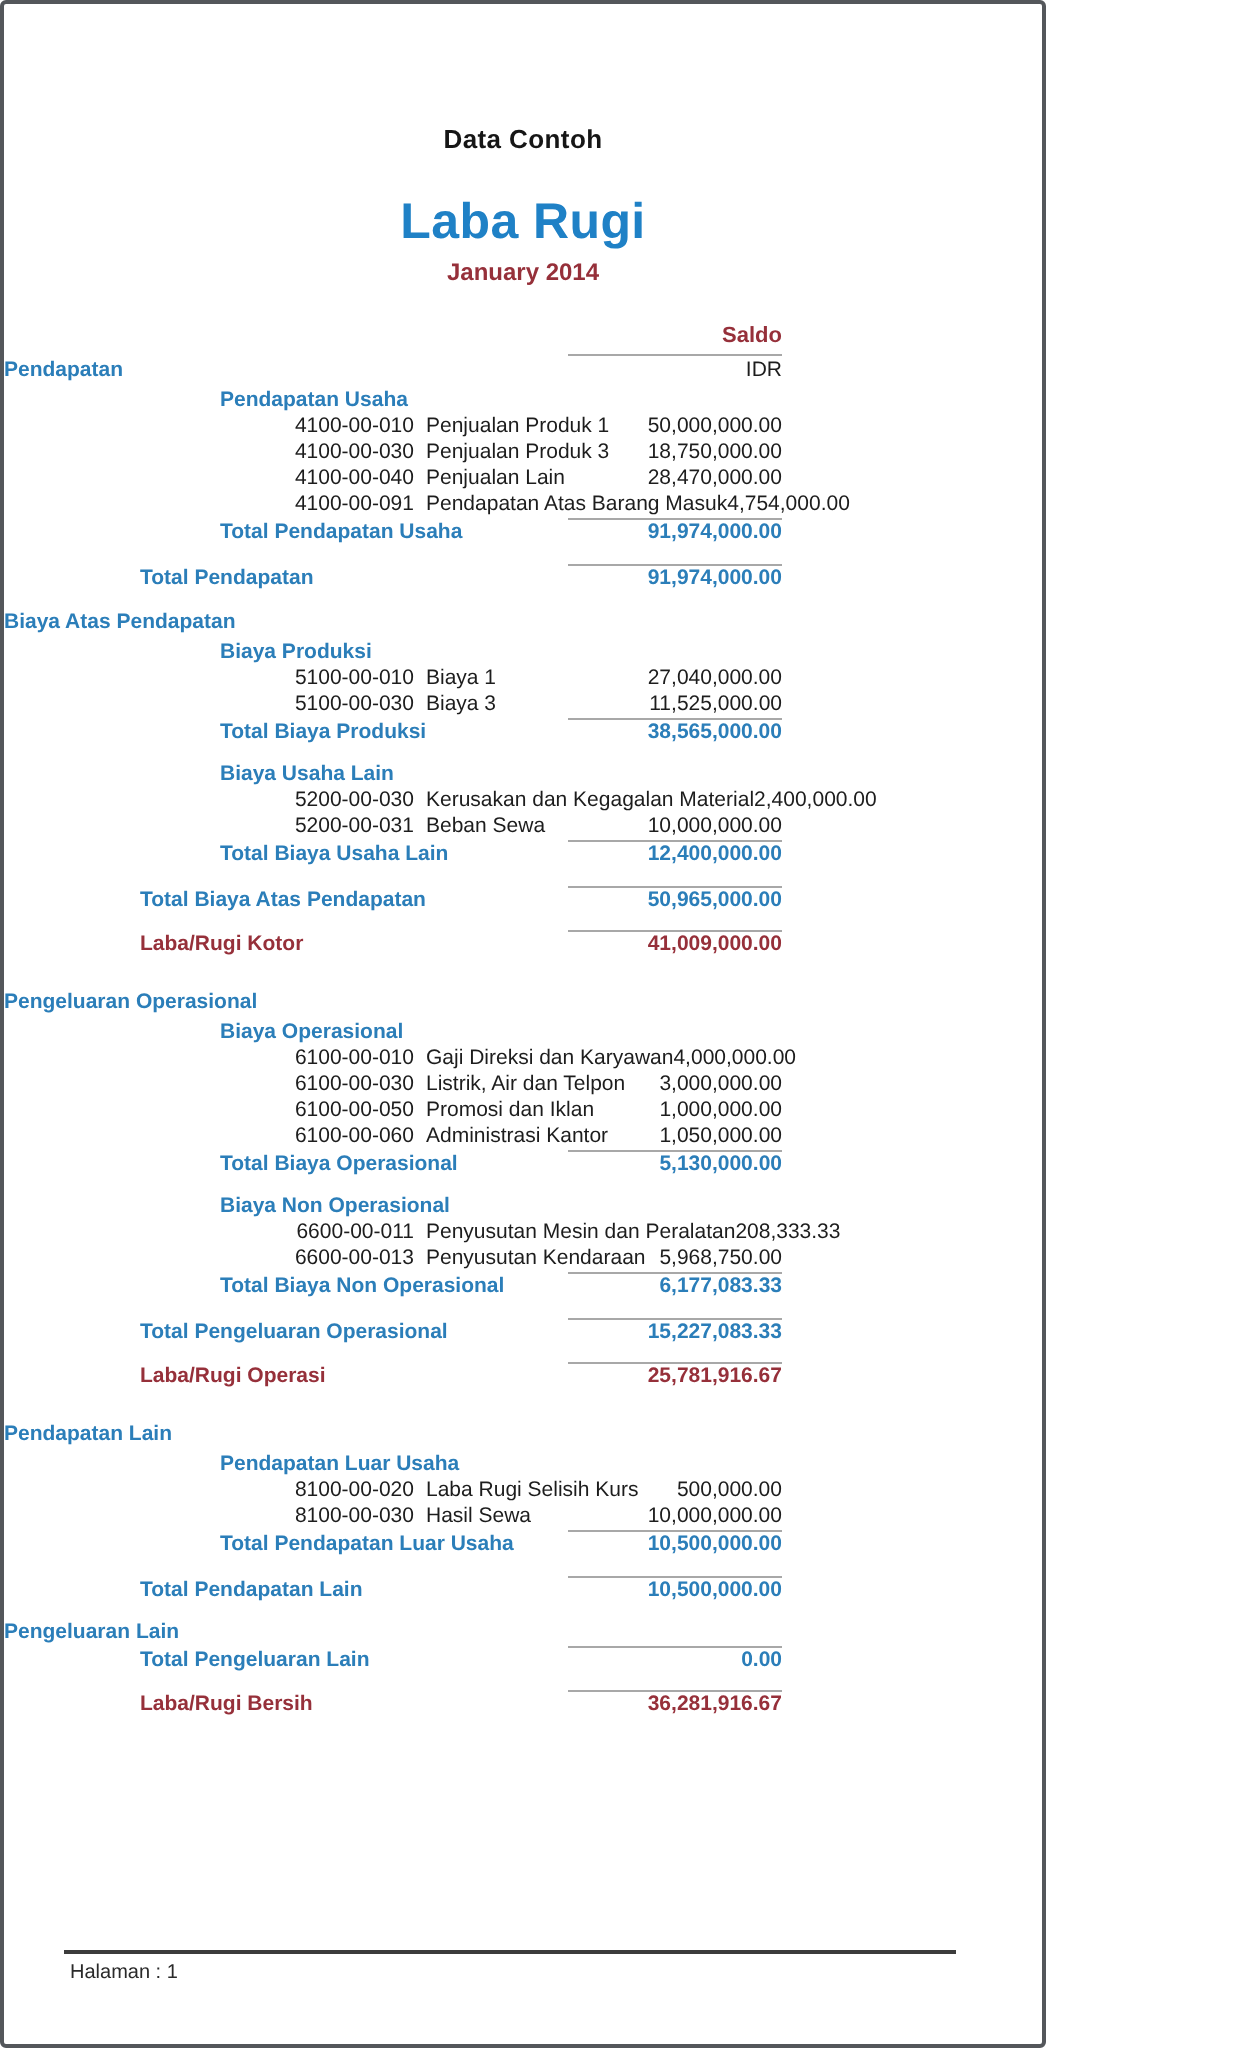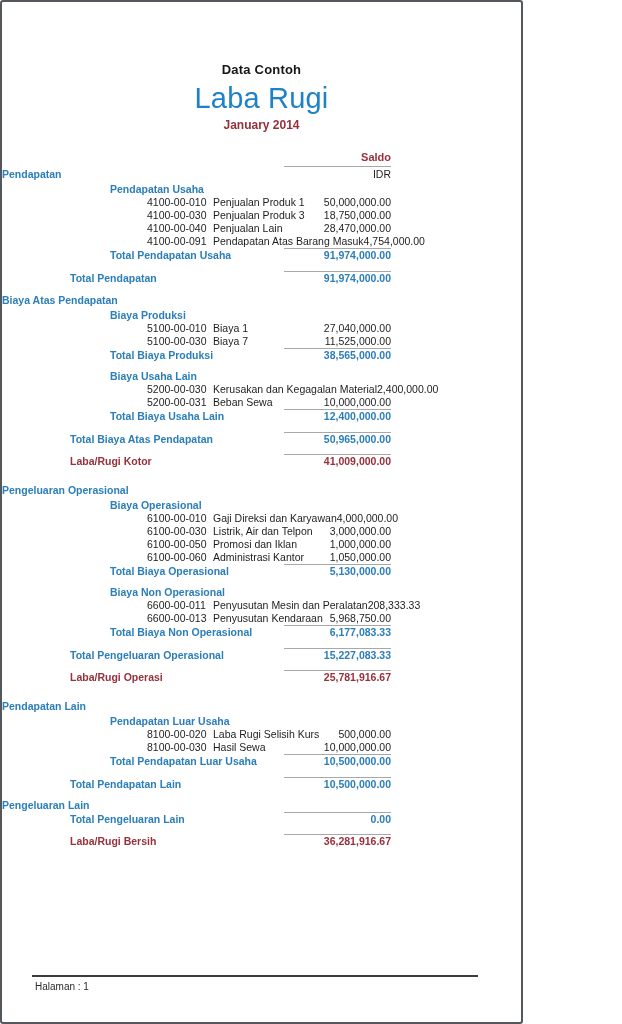--- a/index.html
+++ b/index.html
@@ -11,21 +11,21 @@
     width:523px; height:1024px;
     background:#ffffff;
     border:2px solid #54575b;
     border-radius:3px;
     overflow:hidden;
   }
 
   
   .doc-header { text-align:center; padding-top:60px; }
   .company  { font-size:13px; font-weight:700; color:#161616; letter-spacing:.2px; }
-  .rpt-title{ font-size:29px; font-weight:400; color:#1f81c6; margin-top:5px; letter-spacing:.2px; }
+  .rpt-title{ font-size:25px; font-weight:700; color:#1f81c6; margin-top:20px; letter-spacing:.2px; }
   .period   { font-size:12px; font-weight:700; color:#96303a; margin-top:3px; }
 
   
   .rows-host { margin-top:19px; }
   .row {
     display:flex; align-items:baseline;
     padding-right:130px;
     min-height:13px; line-height:13px;
     font-size:10.5px; color:#1d1d1d;
   }
@@ -33,21 +33,21 @@
   .value { width:107px; text-align:right; white-space:nowrap; }
 
   .head-row { min-height:17px; }
   .head-row .value.saldo {
     color:#96303a; font-weight:700; font-size:11px;
     border-bottom:1px solid #a8a8a8; padding-bottom:2px;
   }
 
   .section  .label {  color:#2b7eb9; font-weight:700; }
   .sub      .label { padding-left:108px; color:#2b7eb9; font-weight:700; }
-  .detail   .label { padding-left:145px; display:flex; }
+  .detail   .label { padding-left:145px; display:flex;text-align:right; }
   .detail   .code  { width:60px; margin-right:6px; }
   .subtotal .label { padding-left:108px; color:#2b7eb9; font-weight:700; }
   .total    .label { padding-left:68px;  color:#2b7eb9; font-weight:700; }
   .result   .label { padding-left:68px;  color:#96303a; font-weight:700; }
 
   .subtotal .value, .total .value { color:#2b7eb9; font-weight:700; }
   .result   .value { color:#96303a; font-weight:700; }
   .line     .value { border-top:1px solid #a8a8a8; }
 
   .gap-xs { margin-top:2px; }
@@ -131,21 +131,21 @@
       <div class="row detail">
         <span class="label">
           <span class="code">5100-00-010</span>
           <span class="desc">Biaya 1</span>
         </span>
         <span class="value">27,040,000.00</span>
       </div>
       <div class="row detail">
         <span class="label">
           <span class="code">5100-00-030</span>
-          <span class="desc">Biaya 7</span>
+          <span class="desc">Biaya 3</span>
         </span>
         <span class="value">11,525,000.00</span>
       </div>
       <div class="row subtotal line">
         <span class="label">Total Biaya Produksi</span>
         <span class="value">38,565,000.00</span>
       </div>
       <div class="row sub gap-sm">
         <span class="label">Biaya Usaha Lain</span>
         <span class="value"></span>

